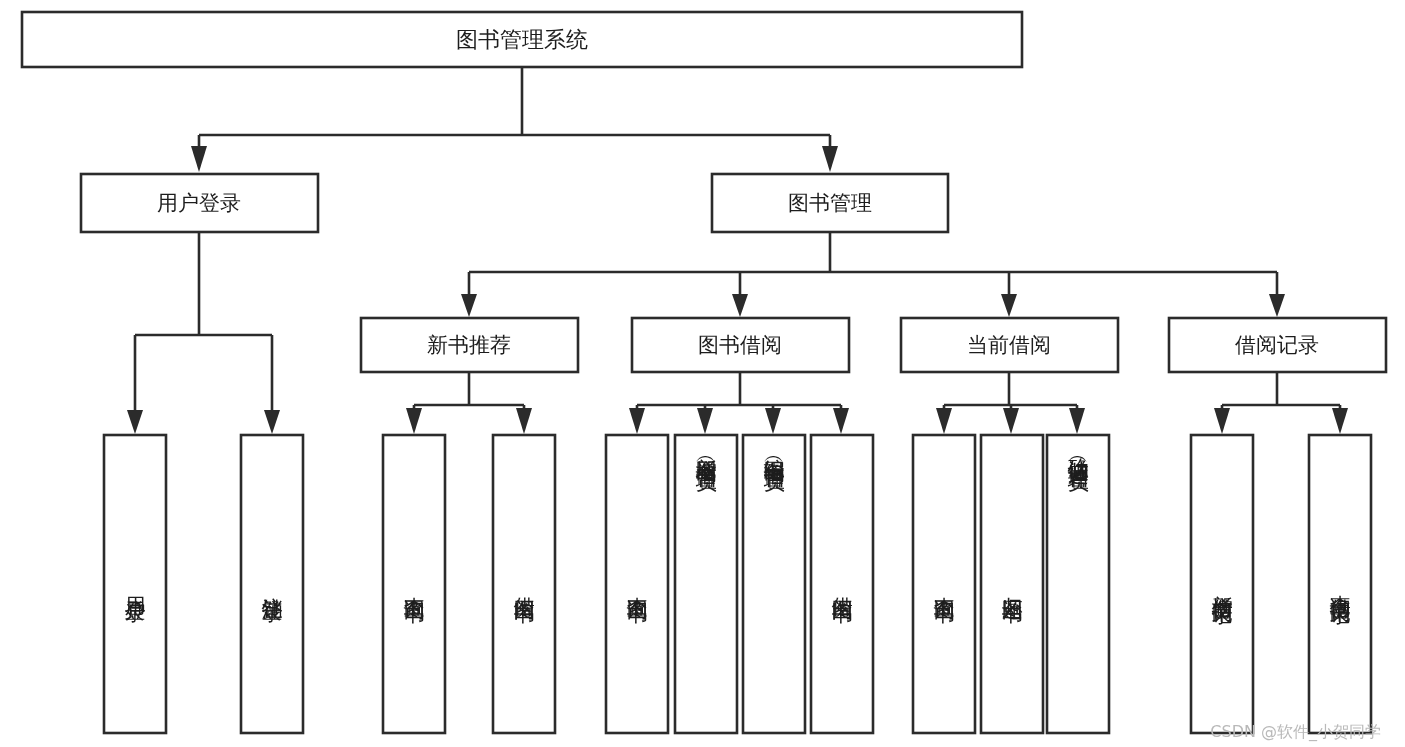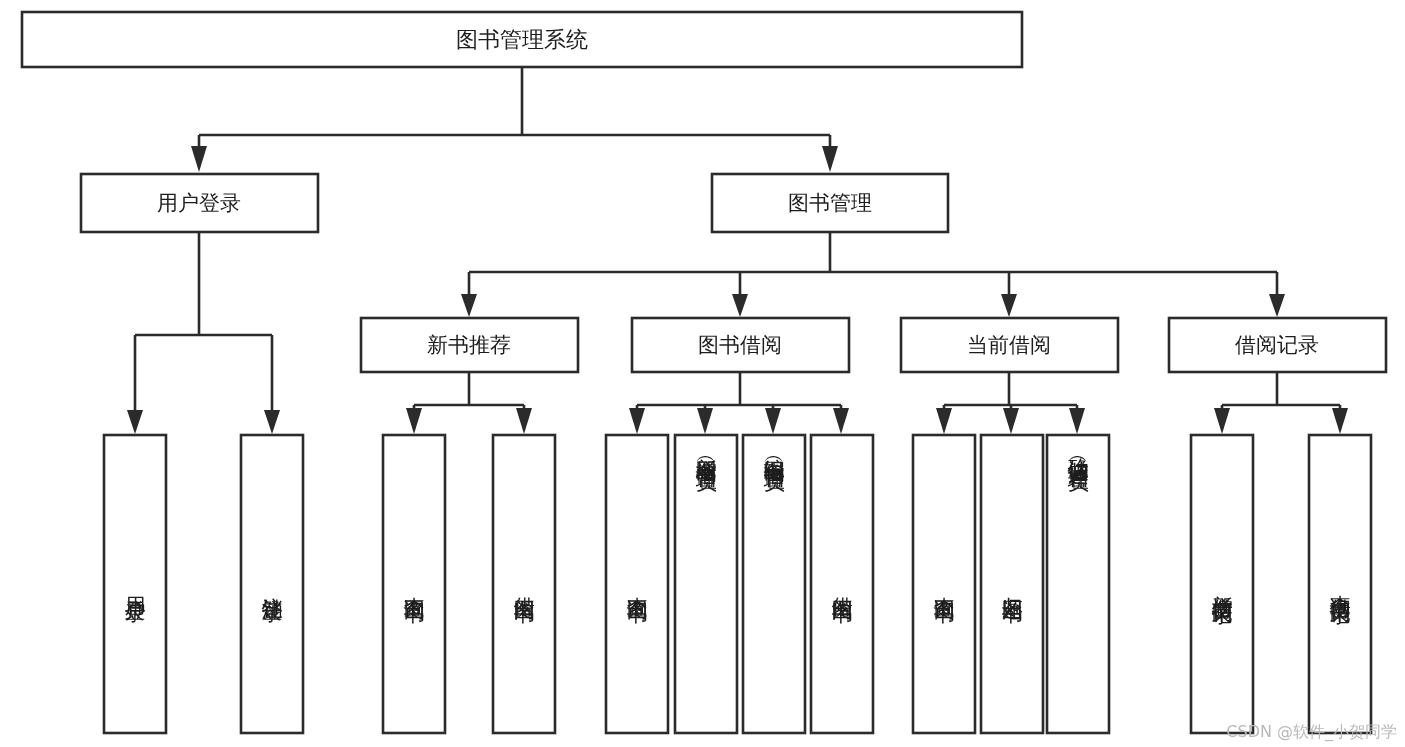--- a/index.html
+++ b/index.html
@@ -21,21 +21,21 @@
     position:absolute;display:flex;align-items:center;justify-content:center;
     pointer-events:none;
   }
   .leaf-label{
     writing-mode:vertical-rl;text-orientation:upright;
     font-family:"DejaVu Sans","Liberation Sans",sans-serif;
     font-size:21px;line-height:1.06;color:#1d1d1d;
     letter-spacing:2px;white-space:nowrap;
   }
   .watermark{
-    position:absolute;right:8px;bottom:4px;
+    position:absolute;right:24px;bottom:4px;
     font-family:"DejaVu Sans","Liberation Sans",sans-serif;
     font-size:16px;color:#b9b9b9;white-space:nowrap;
     pointer-events:none;
   }
 </style>
 </head>
 <body>
 
 <svg id="diagram" viewBox="0 0 1405 747">
 

